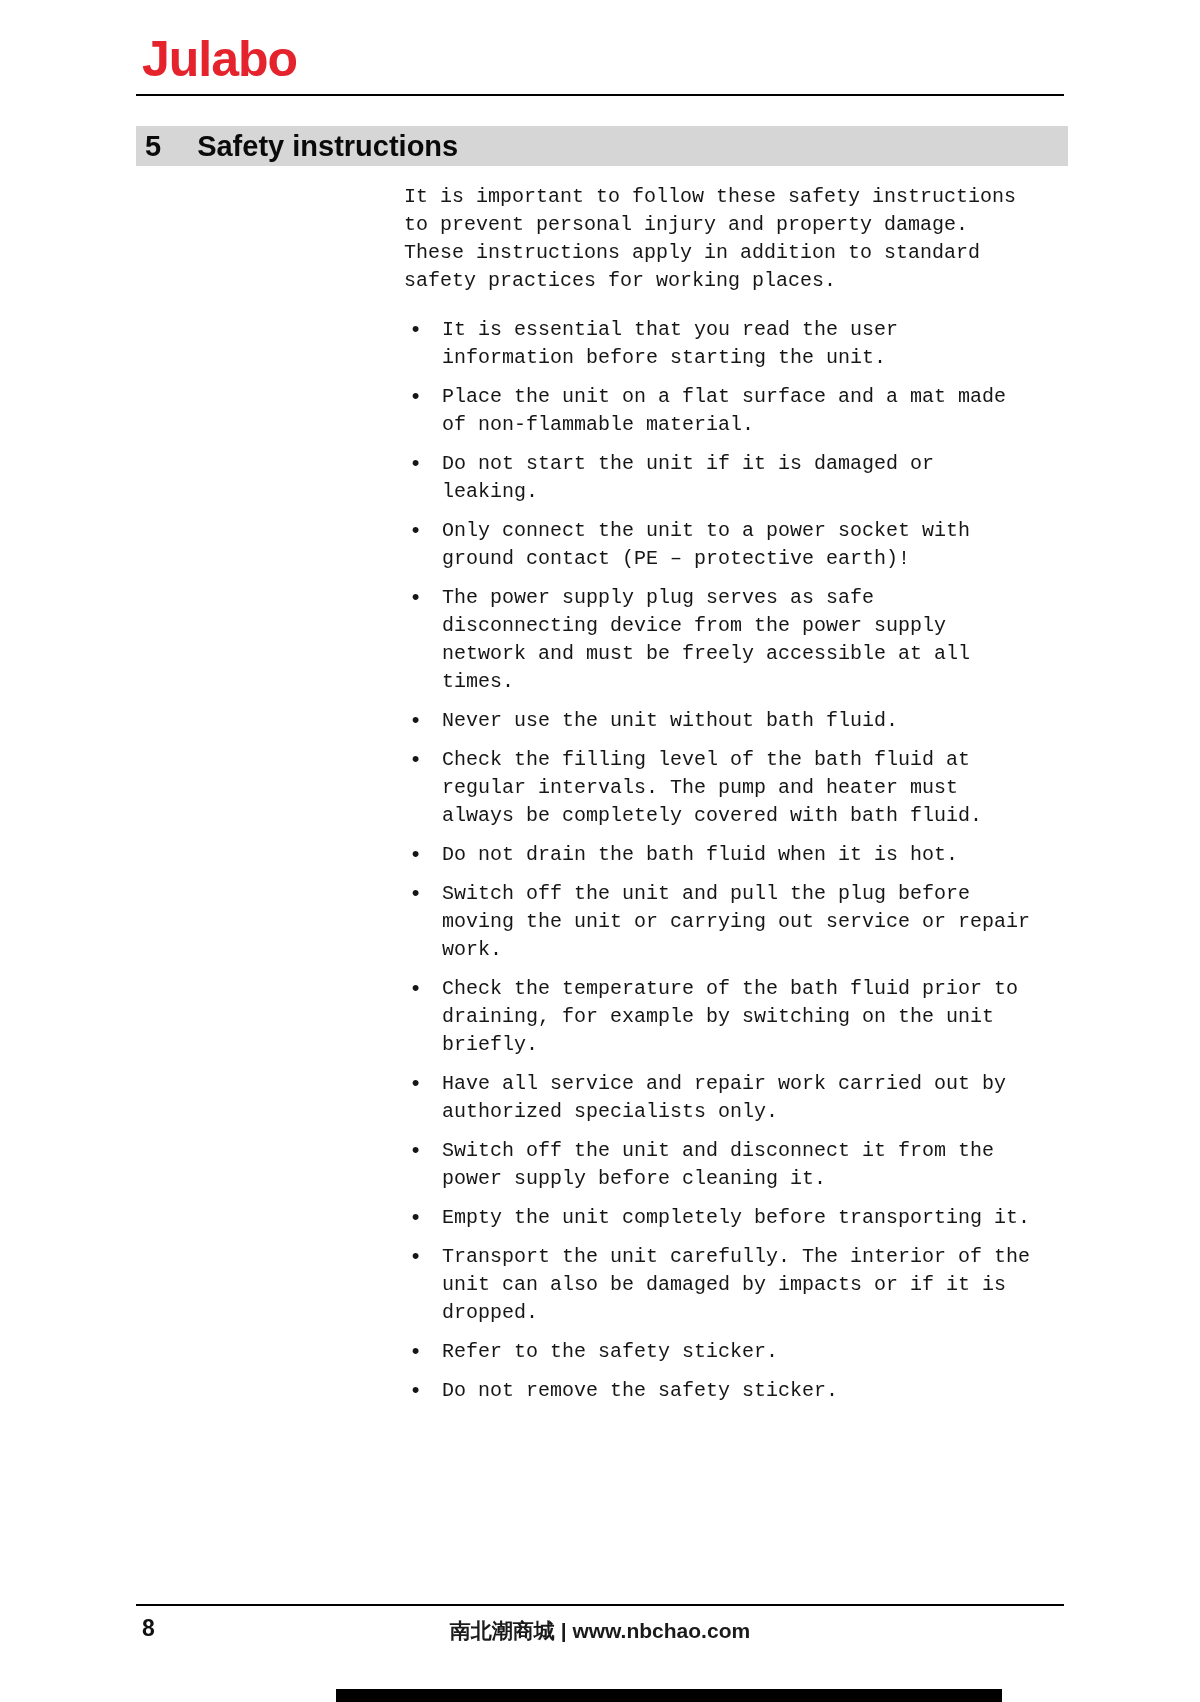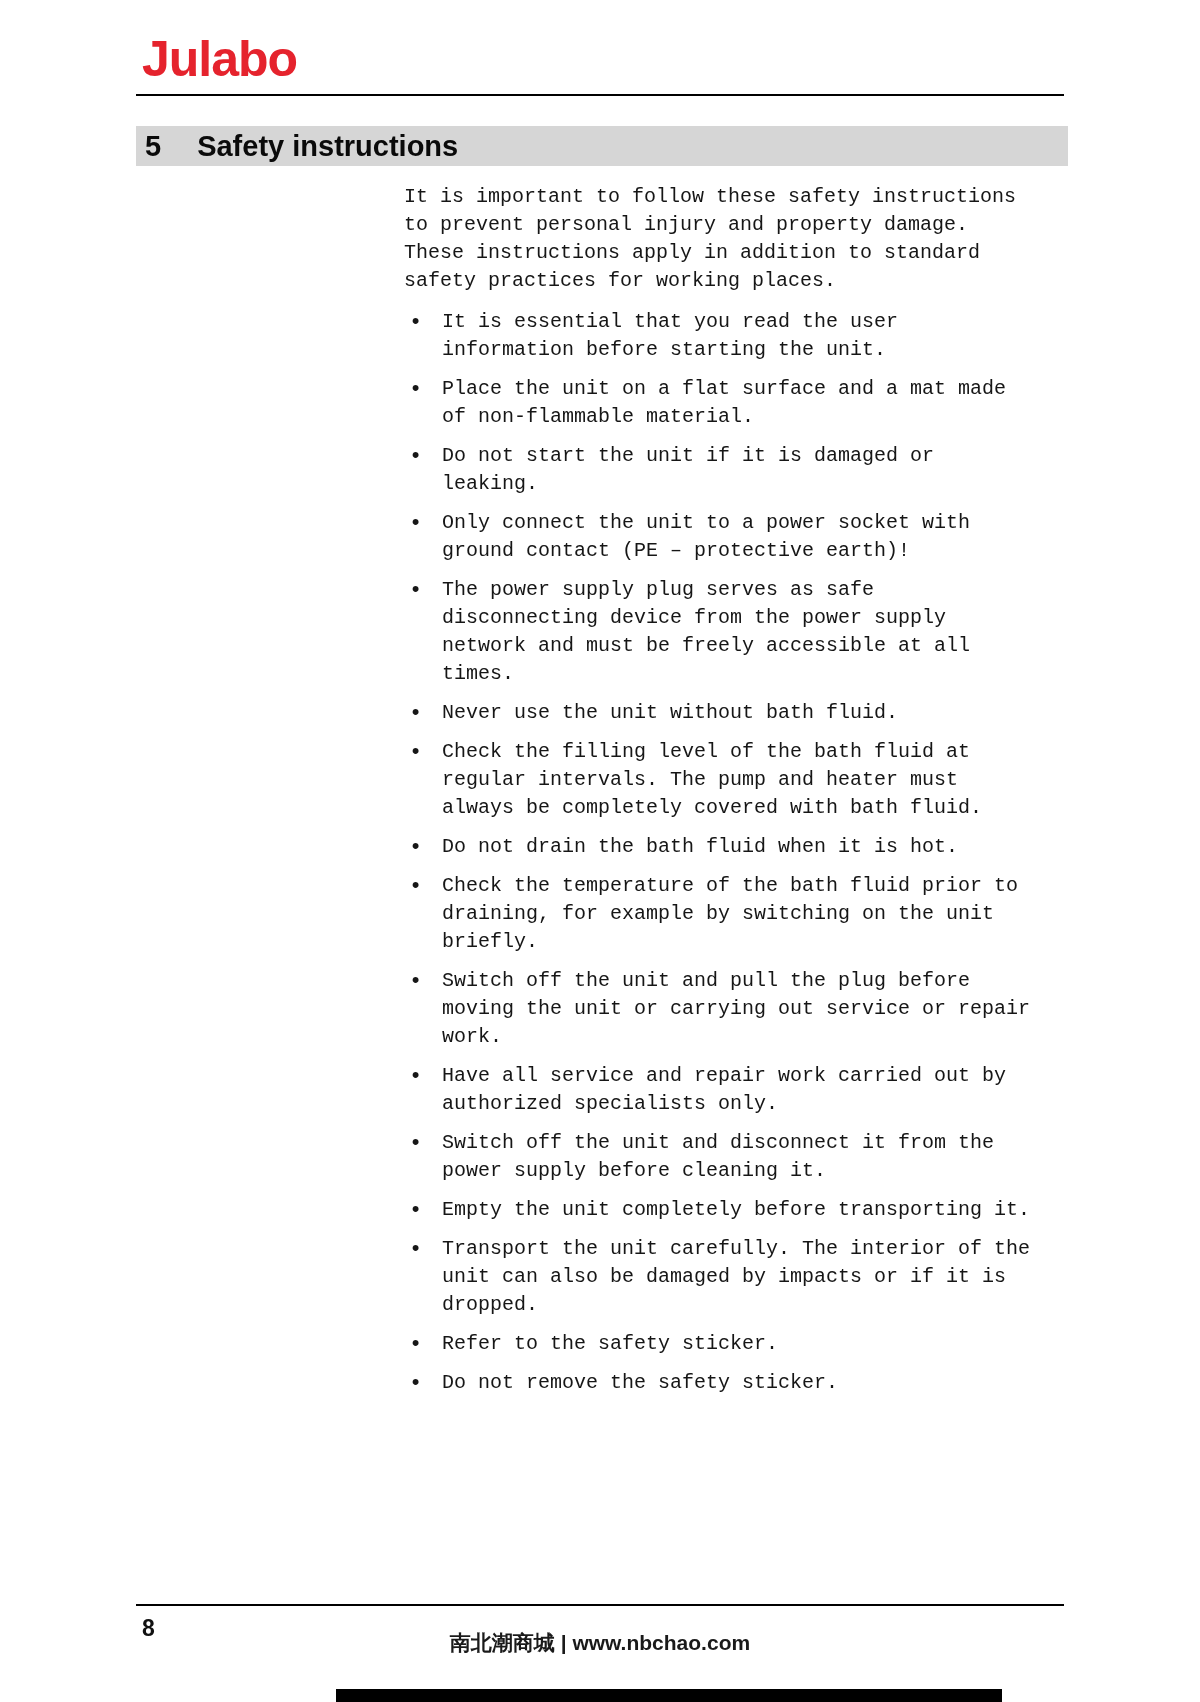--- a/index.html
+++ b/index.html
@@ -50,21 +50,21 @@
     font-size: 20px;
     color: #161616;
     font-family: Liberation Mono, monospace;
   }
   .intro {
     margin-top: 17px;
     line-height: 1.4;
   }
   ul.bullets {
     list-style: none;
-    margin-top: 13px;
+    margin-top: 21px;
   }
   ul.bullets li {
     position: relative;
     padding-left: 38px;
     margin-bottom: 11px;
     line-height: 1.4;
   }
   ul.bullets li::before {
     content: "\2022";
     position: absolute;
@@ -85,21 +85,21 @@
     position: absolute;
     left: 6px;
     top: 0;
     font-size: 23px;
     font-weight: bold;
   }
   .footer-site {
     position: absolute;
     left: 50%;
     transform: translateX(-50%);
-    top: 14px;
+    top: 2px;
     font-size: 21px;
     font-weight: bold;
     color: #1a1a1a;
     white-space: nowrap;
   }
   .bottom-bar {
     position: absolute;
     bottom: 0;
     left: 268px;
     width: 666px;
@@ -126,22 +126,22 @@
 
     <ul class="bullets">
       <li>It is essential that you read the user information before starting the unit.</li>
       <li>Place the unit on a flat surface and a mat made of non-flammable material.</li>
       <li>Do not start the unit if it is damaged or leaking.</li>
       <li>Only connect the unit to a power socket with ground contact (PE – protective earth)!</li>
       <li>The power supply plug serves as safe disconnecting device from the power supply network and must be freely accessible at all times.</li>
       <li>Never use the unit without bath fluid.</li>
       <li>Check the filling level of the bath fluid at regular intervals. The pump and heater must always be completely covered with bath fluid.</li>
       <li>Do not drain the bath fluid when it is hot.</li>
+      <li>Switch off the unit and pull the plug before moving the unit or carrying out service or repair work.</li>
       <li>Check the temperature of the bath fluid prior to draining, for example by switching on the unit briefly.</li>
-      <li>Switch off the unit and pull the plug before moving the unit or carrying out service or repair work.</li>
       <li>Have all service and repair work carried out by authorized specialists only.</li>
       <li>Switch off the unit and disconnect it from the power supply before cleaning it.</li>
       <li>Empty the unit completely before transporting it.</li>
       <li>Transport the unit carefully. The interior of the unit can also be damaged by impacts or if it is dropped.</li>
       <li>Refer to the safety sticker.</li>
       <li>Do not remove the safety sticker.</li>
     </ul>
   </div>
 
   <div class="footer">

